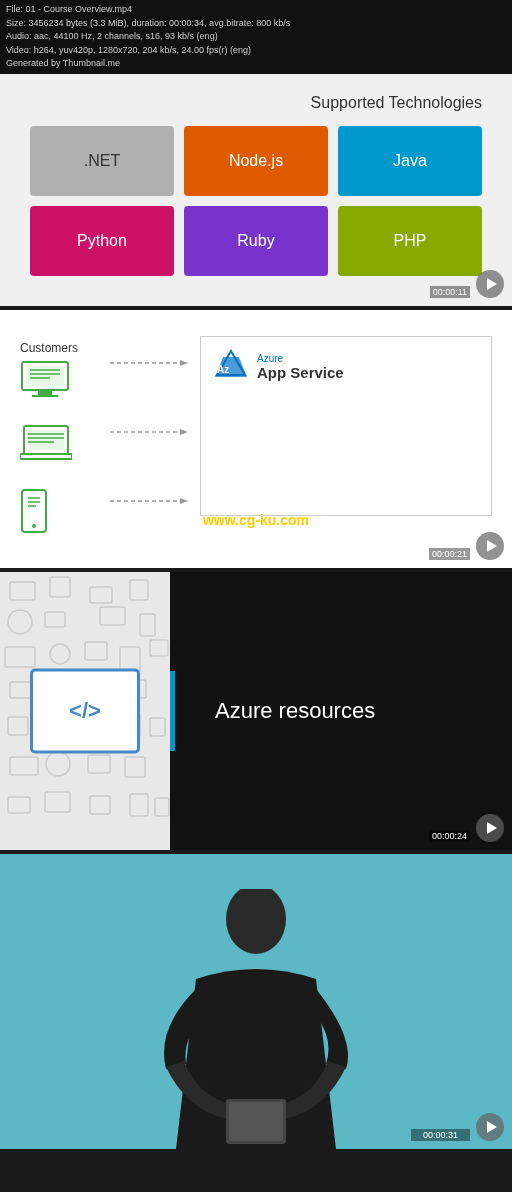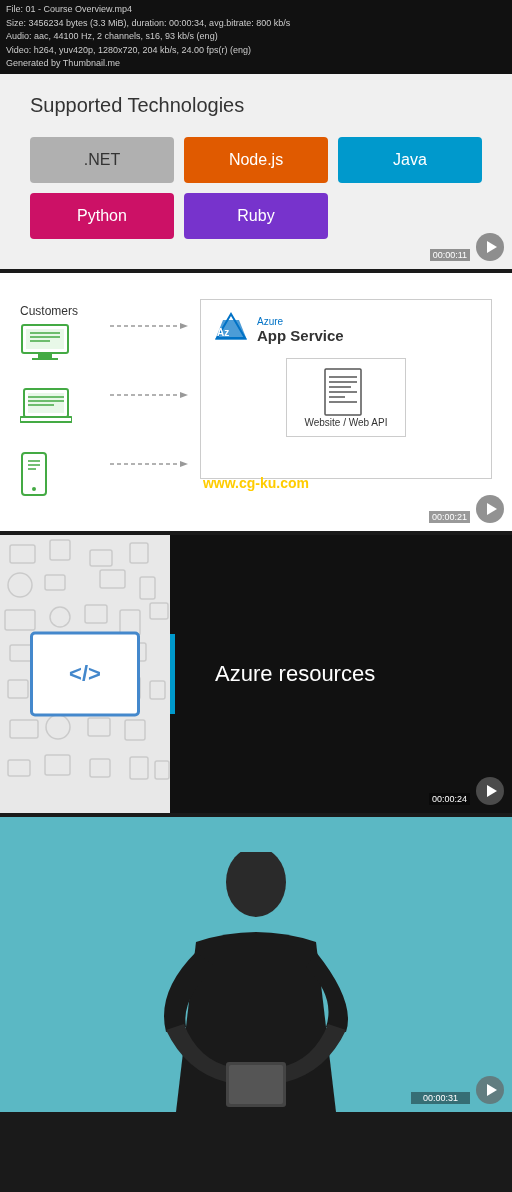--- a/index.html
+++ b/index.html
@@ -19,37 +19,37 @@
       line-height: 1.5;
     }
 
     
     .panel-1 {
       background: #f0f0f0;
       padding: 20px 30px 30px;
       position: relative;
     }
     .panel-1 h2 {
-      text-align: left;
-      font-size: 20px;
+      text-align: right;
+      font-size: 16px;
       color: #333;
-      margin-bottom: 20px;
+      margin-bottom: 14px;
       font-weight: 400;
     }
     .tech-grid {
       display: grid;
       grid-template-columns: repeat(3, 1fr);
       gap: 10px;
     }
     .tech-tile {
       border-radius: 4px;
       display: flex;
       align-items: center;
       justify-content: center;
-      height: 46px;
+      height: 70px;
       color: white;
       font-size: 16px;
       font-weight: 500;
     }
     .tile-dotnet { background: #b0b0b0; color: #333; }
     .tile-nodejs { background: #e05a00; }
     .tile-java { background: #0099cc; }
     .tile-python { background: #cc1166; }
     .tile-ruby { background: #7733cc; }
     .tile-php { background: #88aa00; }
@@ -221,20 +221,23 @@
       <span>Node.js</span>
     </div>
     <div class="tech-tile tile-java">
       <span>Java</span>
     </div>
     <div class="tech-tile tile-python">
       <span>Python</span>
     </div>
     <div class="tech-tile tile-ruby">
       <span>Ruby</span>
+    </div>
+    <div class="tech-tile tile-php">
+      <span>PHP</span>
     </div>
   </div>
   <div class="play-btn"></div>
   <div class="timestamp">00:00:11</div>
 </div>
 
 <div class="panel-2">
   <div style="display:flex; gap:0; align-items:flex-start;margin-top:6px;">
 
     <div style="width:90px; padding-top:5px;">
@@ -304,32 +307,20 @@
           <polygon points="18,2 32,26 4,26" fill="none" stroke="#0072c6" stroke-width="2"></polygon>
           <polygon points="10,8 26,8 34,28 2,28" fill="#0072c6" opacity="0.7"></polygon>
           <text x="4" y="24" font-size="10" fill="white" font-weight="bold">Az</text>
         </svg>
         <div>
           <div style="font-size:10px; color:#0072c6;">Azure</div>
           <div style="font-size:15px; font-weight:bold; color:#333;">App Service</div>
         </div>
       </div>
 
-      <div style="border:1px solid #ccc; padding:8px; display:flex; flex-direction:column; align-items:center; width:120px; margin:0 auto;">
-        <svg width="50" height="50" viewBox="0 0 50 50">
-          <rect x="4" y="2" width="36" height="46" rx="1" fill="white" stroke="#555" stroke-width="1.5"></rect>
-          <line x1="8" y1="10" x2="36" y2="10" stroke="#555" stroke-width="1.5"></line>
-          <line x1="8" y1="15" x2="36" y2="15" stroke="#555" stroke-width="1.5"></line>
-          <line x1="8" y1="20" x2="30" y2="20" stroke="#555" stroke-width="1.5"></line>
-          <line x1="8" y1="25" x2="36" y2="25" stroke="#555" stroke-width="1.5"></line>
-          <line x1="8" y1="30" x2="24" y2="30" stroke="#555" stroke-width="1.5"></line>
-          <line x1="8" y1="35" x2="36" y2="35" stroke="#555" stroke-width="1.5"></line>
-        </svg>
-        <div style="font-size:10px; color:#333; text-align:center;">Website / Web API</div>
-      </div>
     </div>
   </div>
 
   <div class="watermark">www.cg-ku.com</div>
   <div class="panel-overlay-btn"></div>
   <div class="timestamp" style="position:absolute; bottom:8px; right:42px; color:#fff; font-size:9px; background:rgba(0,0,0,0.4); padding:1px 3px;">00:00:21</div>
 </div>
 
 <div class="panel-3">
   <div class="panel-3-left">

